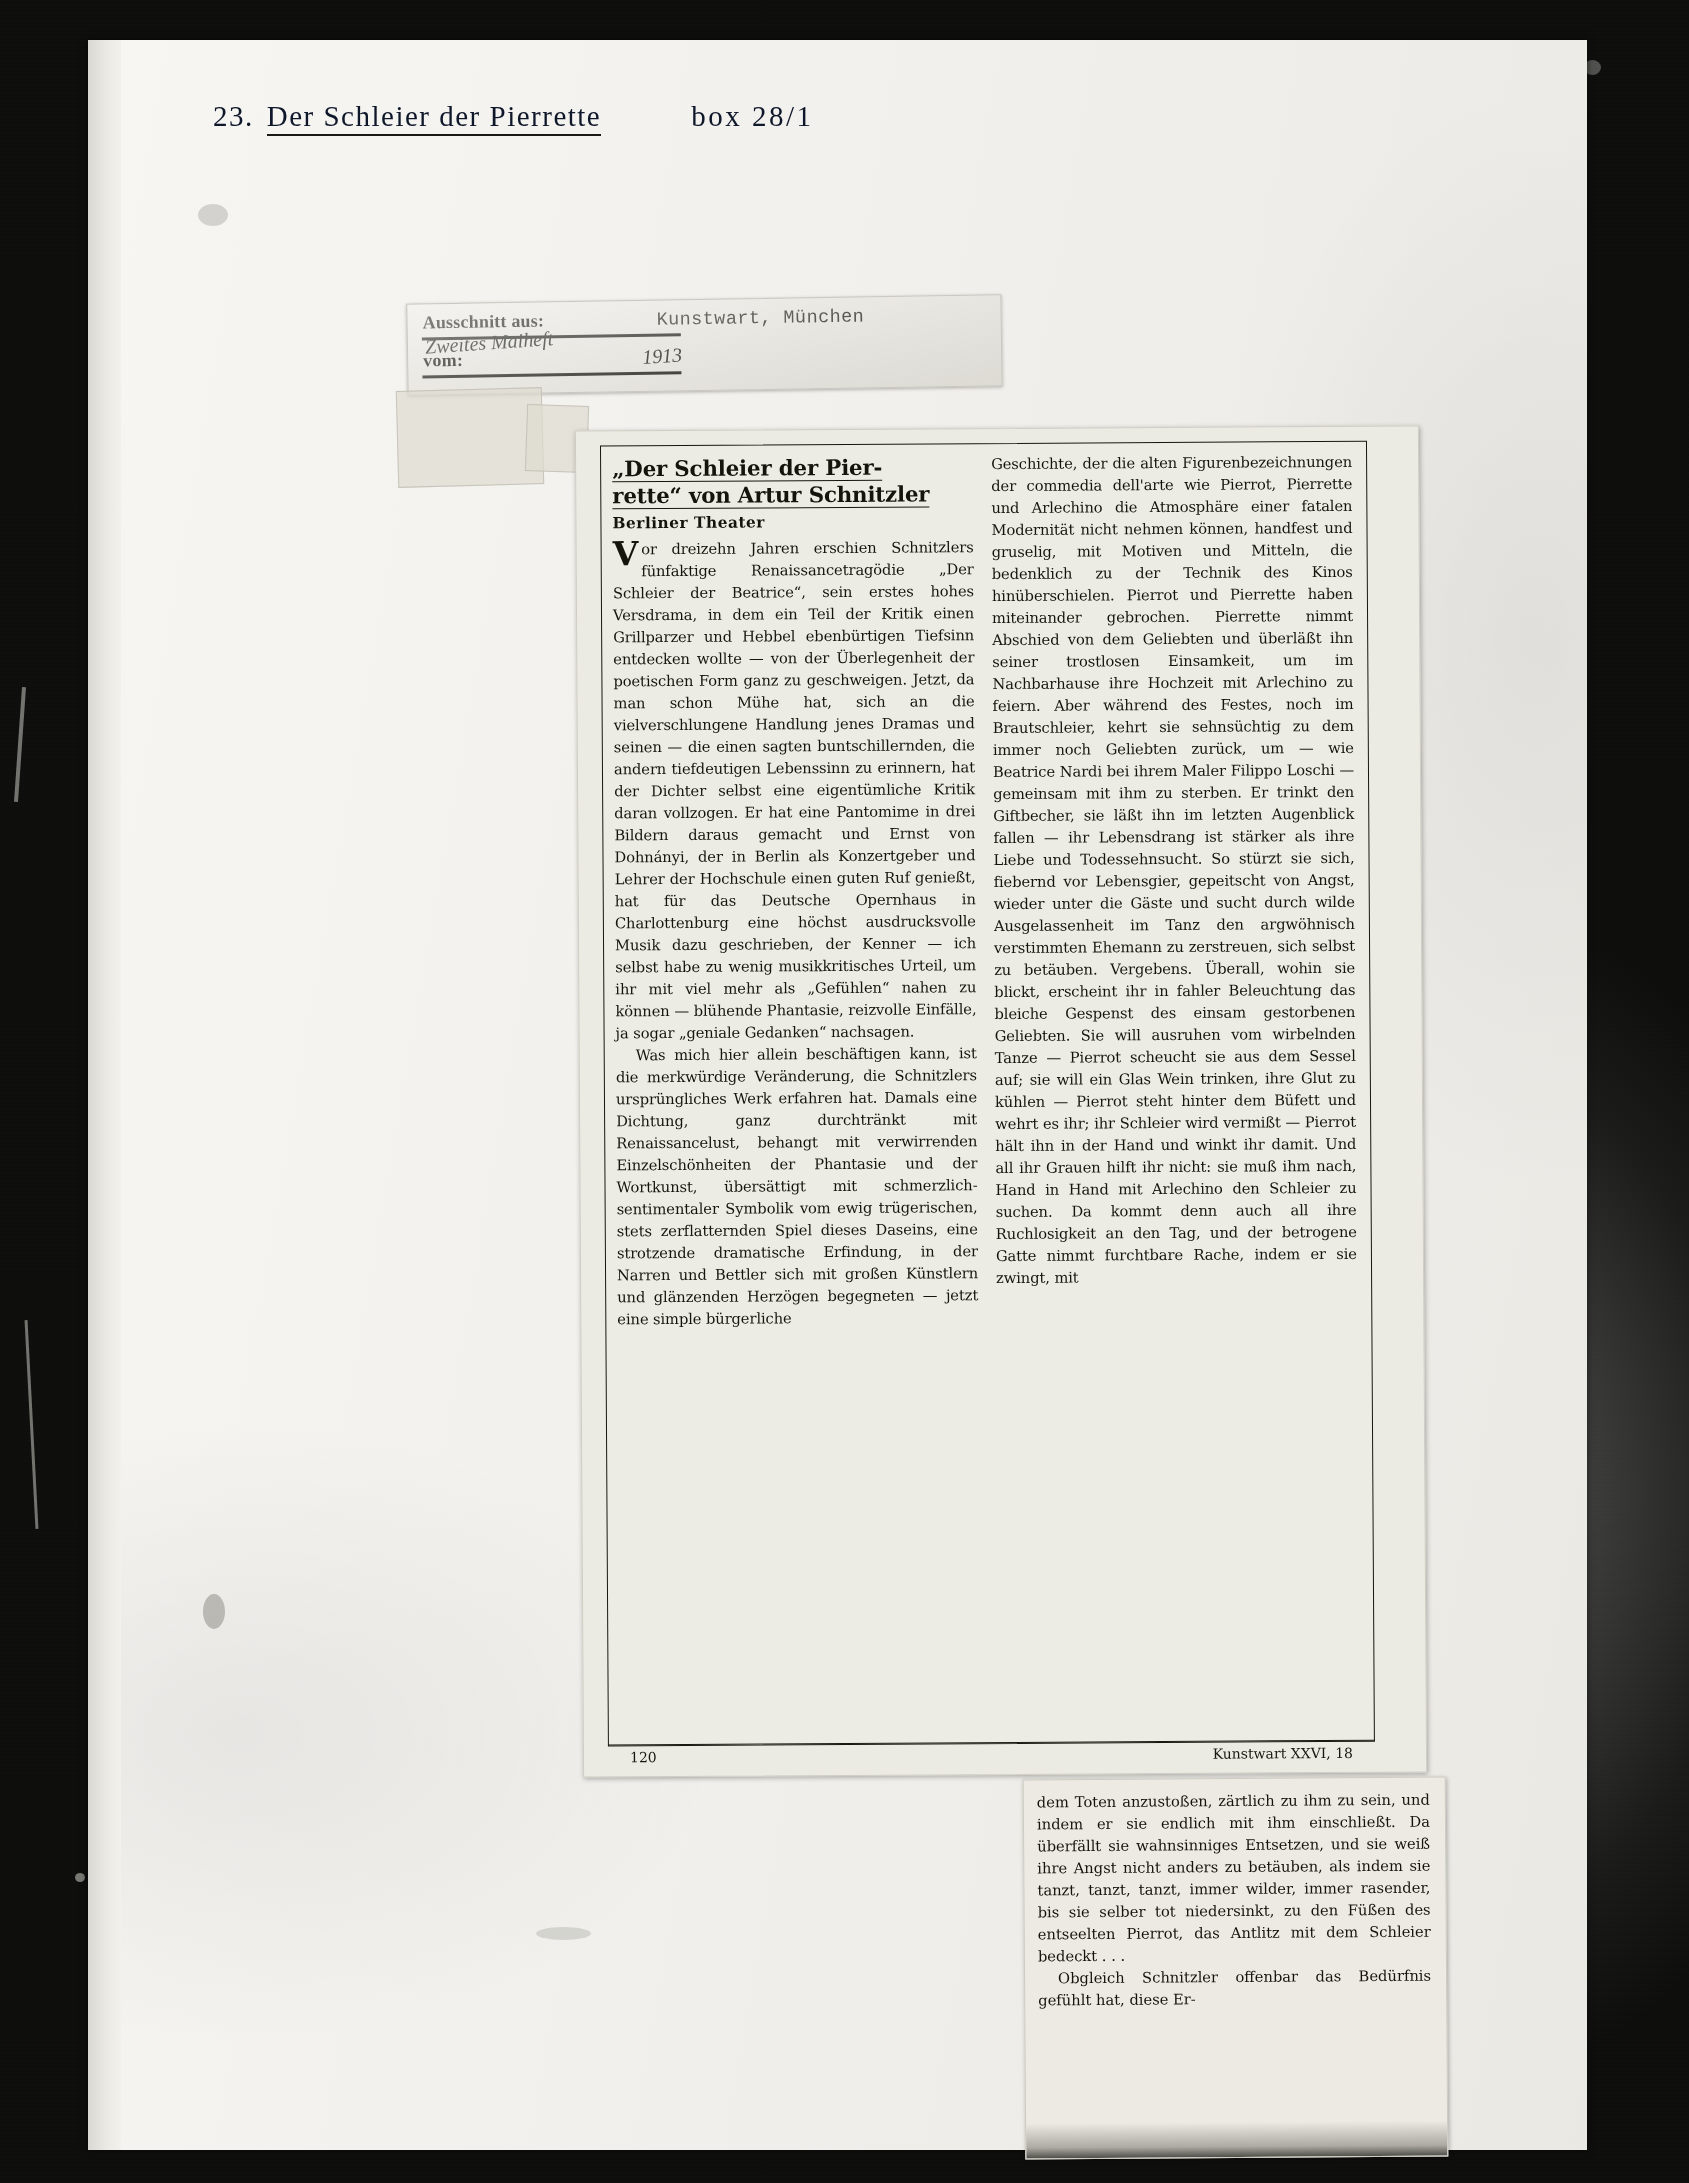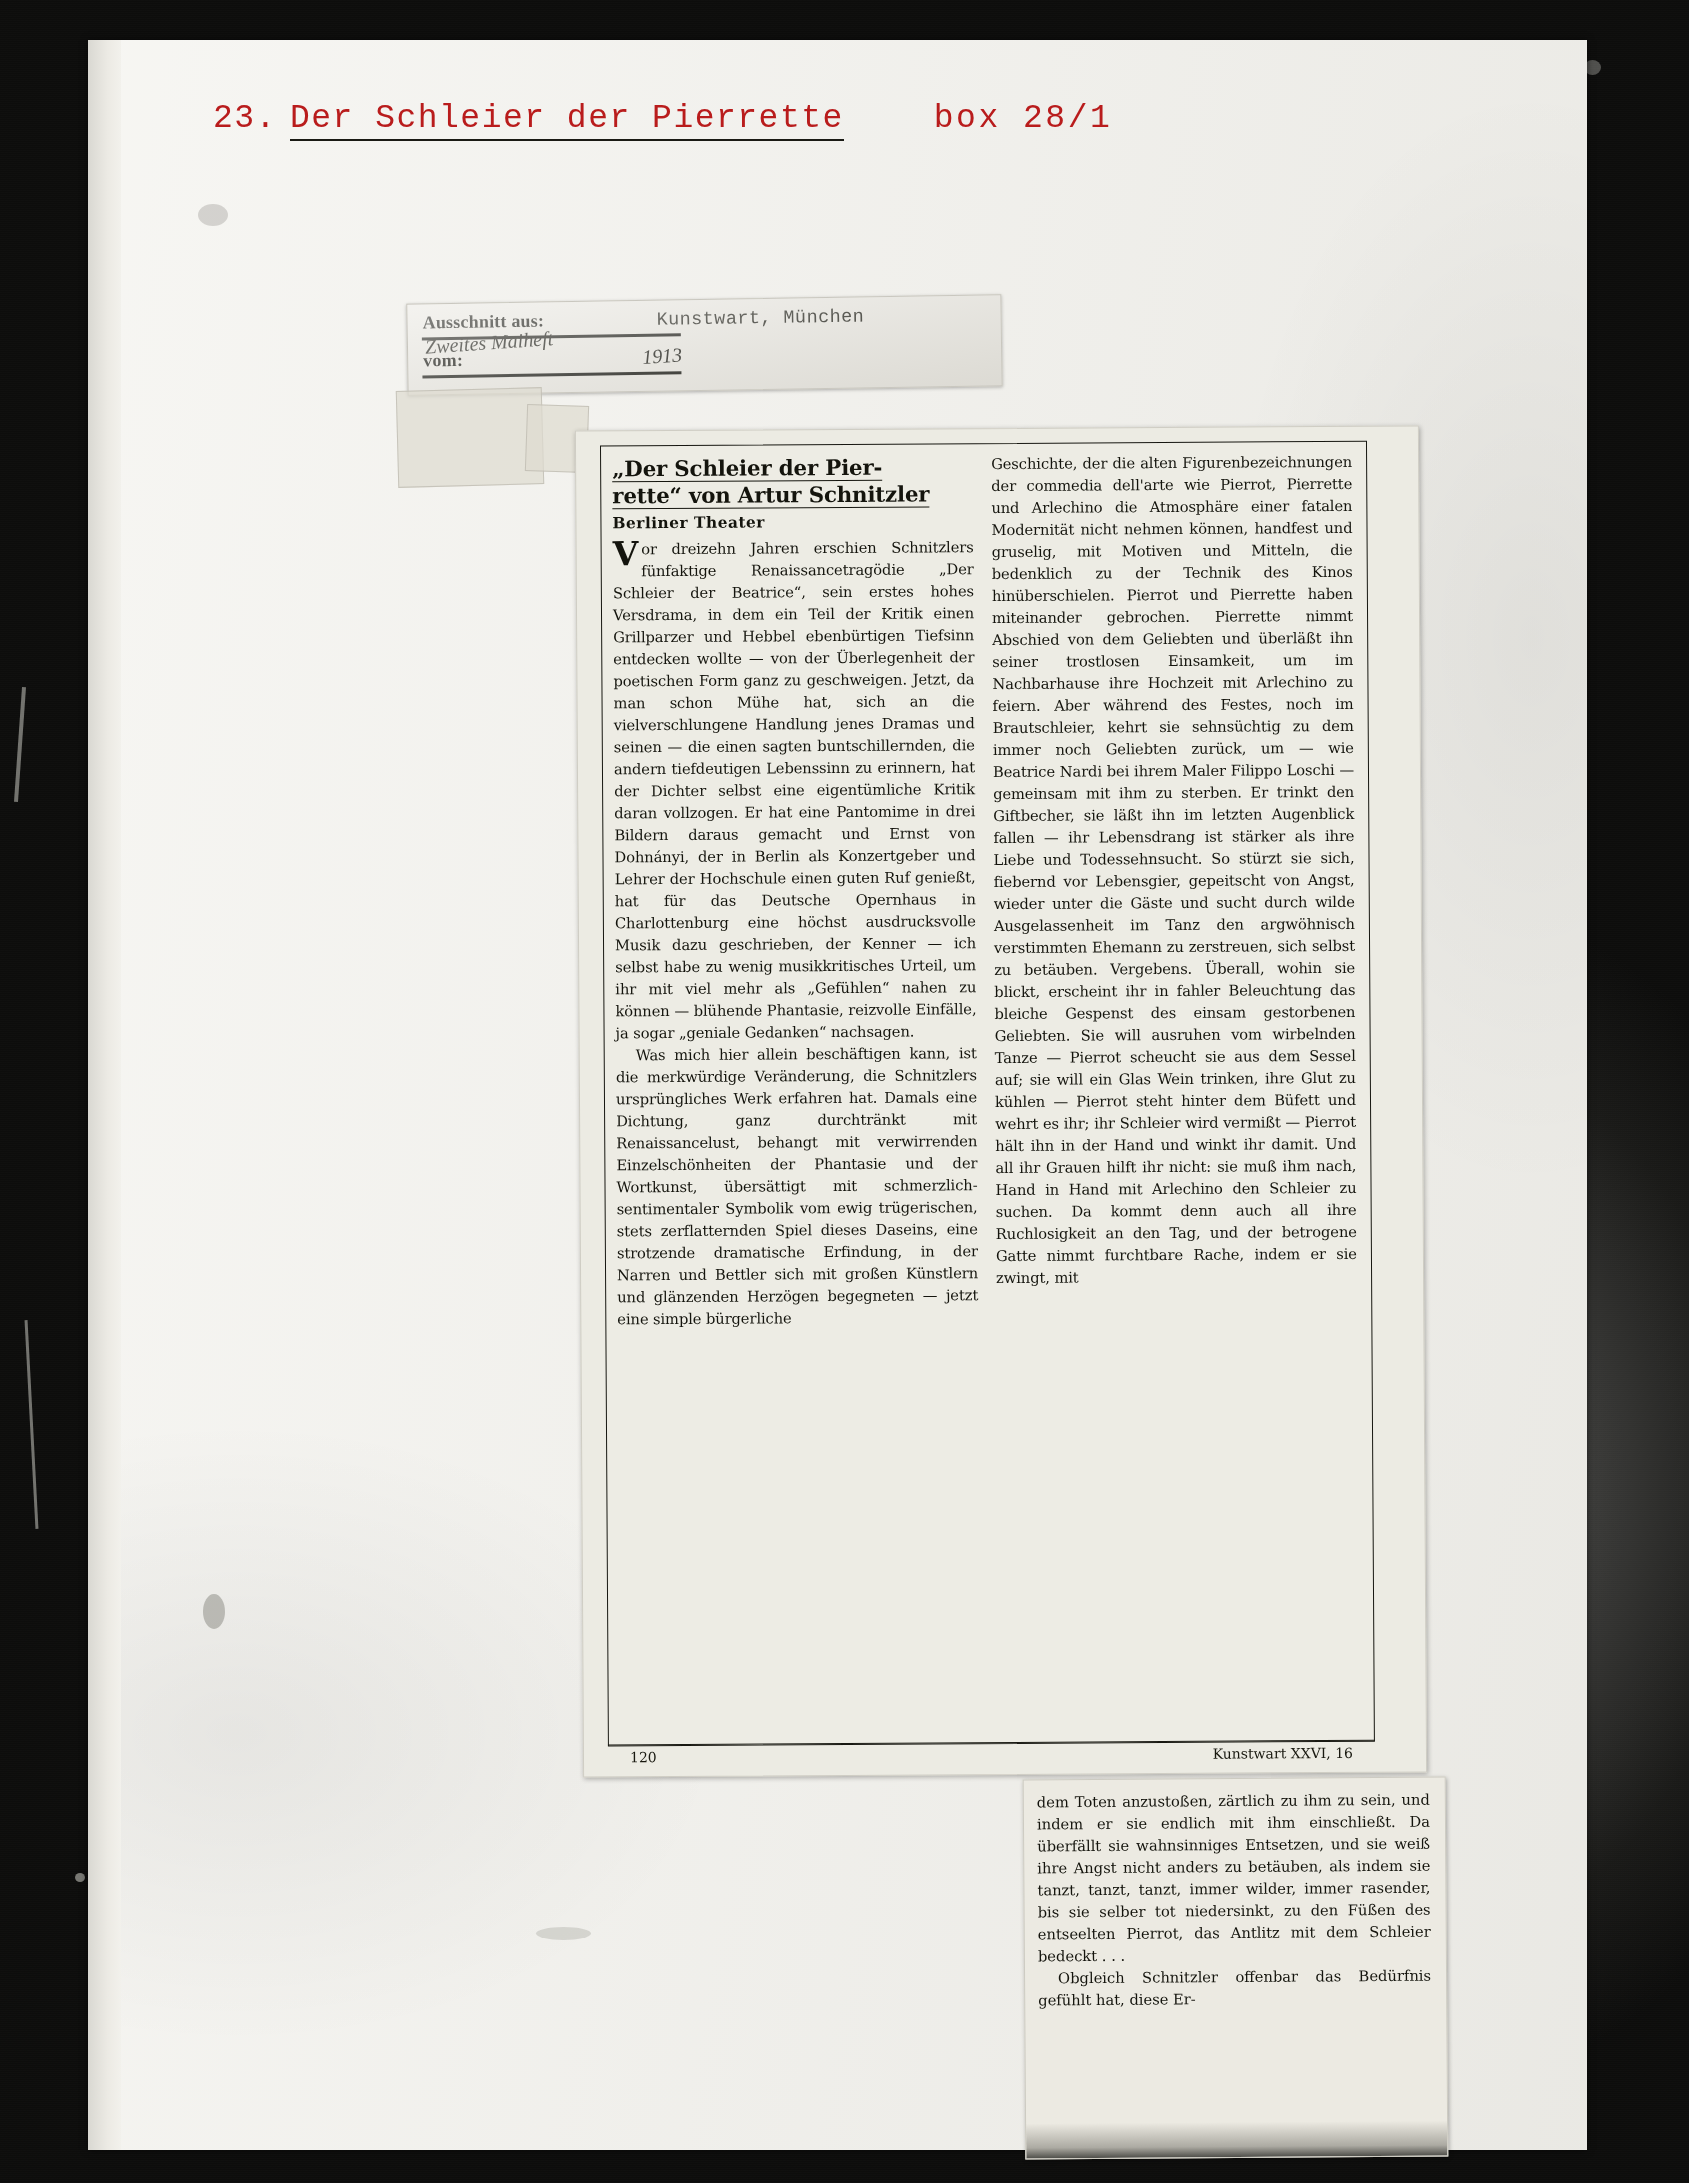--- a/index.html
+++ b/index.html
@@ -76,24 +76,24 @@
     background: linear-gradient(90deg, #d9d8d2 0%, #eceae4 60%, #f2f1ec 100%);
   }
 
   
   #header {
     position: absolute;
     left: 125px;
     top: 60px;
     width: 1145px;
     height: 45px;
-    font-family: Liberation Mono, monospace;
-    font-size: 33px;
+    font-family: Liberation Serif, serif;
+    font-size: 29px;
     letter-spacing: 1.5px;
-    color: #b91c1c;
+    color: #0f172a;
     white-space: nowrap;
   }
   #header .num { margin-right: 13px; }
   #header .title {
     border-bottom: 2px solid #1a1a14;
     padding-bottom: 2px;
   }
   #header .box {
     margin-left: 90px;
     letter-spacing: 2.5px;
@@ -324,21 +324,21 @@
           <p class="para first"><span class="dropcap">V</span><span>or dreizehn Jahren erschien Schnitzlers fünfaktige Renaissancetragödie „Der Schleier der Beatrice“, sein erstes hohes Versdrama, in dem ein Teil der Kritik einen Grillparzer und Hebbel eben­bürtigen Tiefsinn entdecken wollte — von der Überlegenheit der poetischen Form ganz zu geschweigen. Jetzt, da man schon Mühe hat, sich an die vielverschlungene Handlung jenes Dramas und seinen — die einen sagten buntschillernden, die andern tiefdeutigen Lebenssinn zu erinnern, hat der Dichter selbst eine eigentümliche Kritik daran vollzogen. Er hat eine Pantomime in drei Bildern daraus gemacht und Ernst von Dohnányi, der in Berlin als Konzertgeber und Lehrer der Hochschule einen guten Ruf genießt, hat für das Deutsche Opernhaus in Charlottenburg eine höchst ausdrucksvolle Musik dazu geschrieben, der Kenner — ich selbst habe zu wenig musikkritisches Urteil, um ihr mit viel mehr als „Gefühlen“ nahen zu können — blühende Phantasie, reizvolle Einfälle, ja sogar „geniale Gedanken“ nachsagen.</span></p>
           <p class="para">Was mich hier allein beschäftigen kann, ist die merkwürdige Veränderung, die Schnitzlers ursprüngliches Werk erfahren hat. Damals eine Dichtung, ganz durchtränkt mit Renaissancelust, behangt mit verwirrenden Einzelschönheiten der Phantasie und der Wortkunst, übersättigt mit schmerzlich-sentimentaler Symbolik vom ewig trügerischen, stets zerflatternden Spiel dieses Daseins, eine strotzende dramatische Erfindung, in der Narren und Bettler sich mit großen Künstlern und glänzenden Herzögen begegneten — jetzt eine simple bürgerliche</p>
         </div>
         <div class="col fraktur">
           <p class="para first">Geschichte, der die alten Figurenbezeichnungen der commedia dell'arte wie Pierrot, Pierrette und Arlechino die Atmosphäre einer fatalen Modernität nicht nehmen können, handfest und gruselig, mit Motiven und Mitteln, die bedenklich zu der Technik des Kinos hinüberschielen. Pierrot und Pierrette haben miteinander gebrochen. Pierrette nimmt Abschied von dem Geliebten und überläßt ihn seiner trostlosen Einsamkeit, um im Nachbarhause ihre Hochzeit mit Arlechino zu feiern. Aber während des Festes, noch im Brautschleier, kehrt sie sehnsüchtig zu dem immer noch Geliebten zurück, um — wie Beatrice Nardi bei ihrem Maler Filippo Loschi — gemeinsam mit ihm zu sterben. Er trinkt den Giftbecher, sie läßt ihn im letzten Augenblick fallen — ihr Lebensdrang ist stärker als ihre Liebe und Todessehnsucht. So stürzt sie sich, fiebernd vor Lebensgier, gepeitscht von Angst, wieder unter die Gäste und sucht durch wilde Ausgelassenheit im Tanz den argwöhnisch verstimmten Ehemann zu zerstreuen, sich selbst zu betäuben. Vergebens. Überall, wohin sie blickt, erscheint ihr in fahler Beleuchtung das bleiche Gespenst des einsam gestorbenen Geliebten. Sie will ausruhen vom wirbelnden Tanze — Pierrot scheucht sie aus dem Sessel auf; sie will ein Glas Wein trinken, ihre Glut zu kühlen — Pierrot steht hinter dem Büfett und wehrt es ihr; ihr Schleier wird vermißt — Pierrot hält ihn in der Hand und winkt ihr damit. Und all ihr Grauen hilft ihr nicht: sie muß ihm nach, Hand in Hand mit Arlechino den Schleier zu suchen. Da kommt denn auch all ihre Ruchlosigkeit an den Tag, und der betrogene Gatte nimmt furchtbare Rache, indem er sie zwingt, mit</p>
         </div>
       </div>
     </div>
     <div id="clip-footer">
       <span>120</span>
-      <span>Kunstwart XXVI, 16</span>
+      <span>Kunstwart XXVI, 18</span>
     </div>
   </div>
 
   <div id="clip-second">
     <div id="clip-second-inner" class="fraktur">
       <p class="para first">dem Toten anzustoßen, zärtlich zu ihm zu sein, und indem er sie endlich mit ihm einschließt. Da überfällt sie wahnsinniges Entsetzen, und sie weiß ihre Angst nicht anders zu betäuben, als indem sie tanzt, tanzt, tanzt, immer wilder, immer rasender, bis sie selber tot niedersinkt, zu den Füßen des entseelten Pierrot, das Antlitz mit dem Schleier bedeckt . . .</p>
       <p class="para">Obgleich Schnitzler offenbar das Bedürfnis gefühlt hat, diese Er-</p>
     </div>
   </div>
 </div>

